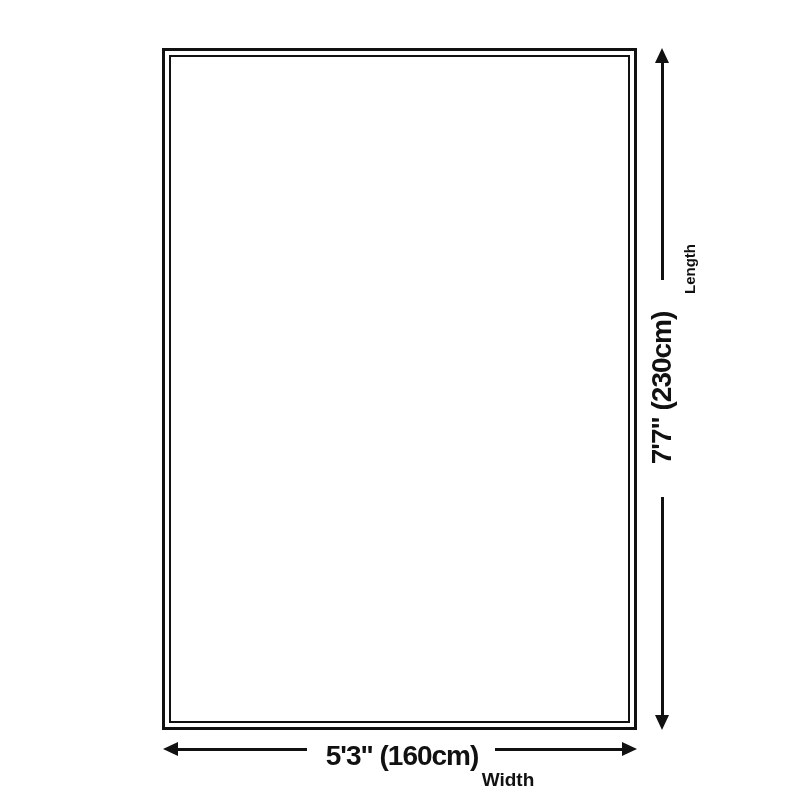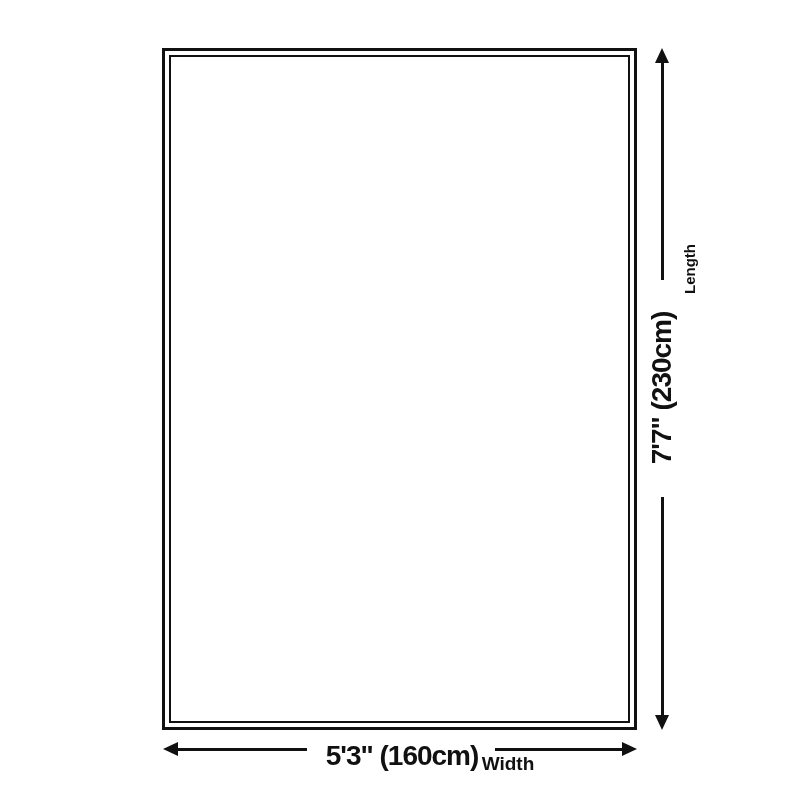--- a/index.html
+++ b/index.html
@@ -99,16 +99,16 @@
     <div class="dim-text dim-small-l rot" style="left:689px; top:269px;">Length</div>
   </div>
 
   <div>
     <div class="arrowhead arrow-left"></div>
     <div class="h-line" style="left:177px; top:748px; width:130px;"></div>
     <div class="h-line" style="left:495px; top:748px; width:128px;"></div>
     <div class="arrowhead arrow-right"></div>
 
     <div class="dim-text dim-big" style="left:402px; top:756px;">5'3" (160cm)</div>
-    <div class="dim-text dim-small-w" style="left:508px; top:764px;">Width</div>
+    <div class="dim-text dim-small-w" style="left:508px; top:780px;">Width</div>
   </div>
 
 </div>
 
 </body></html>

